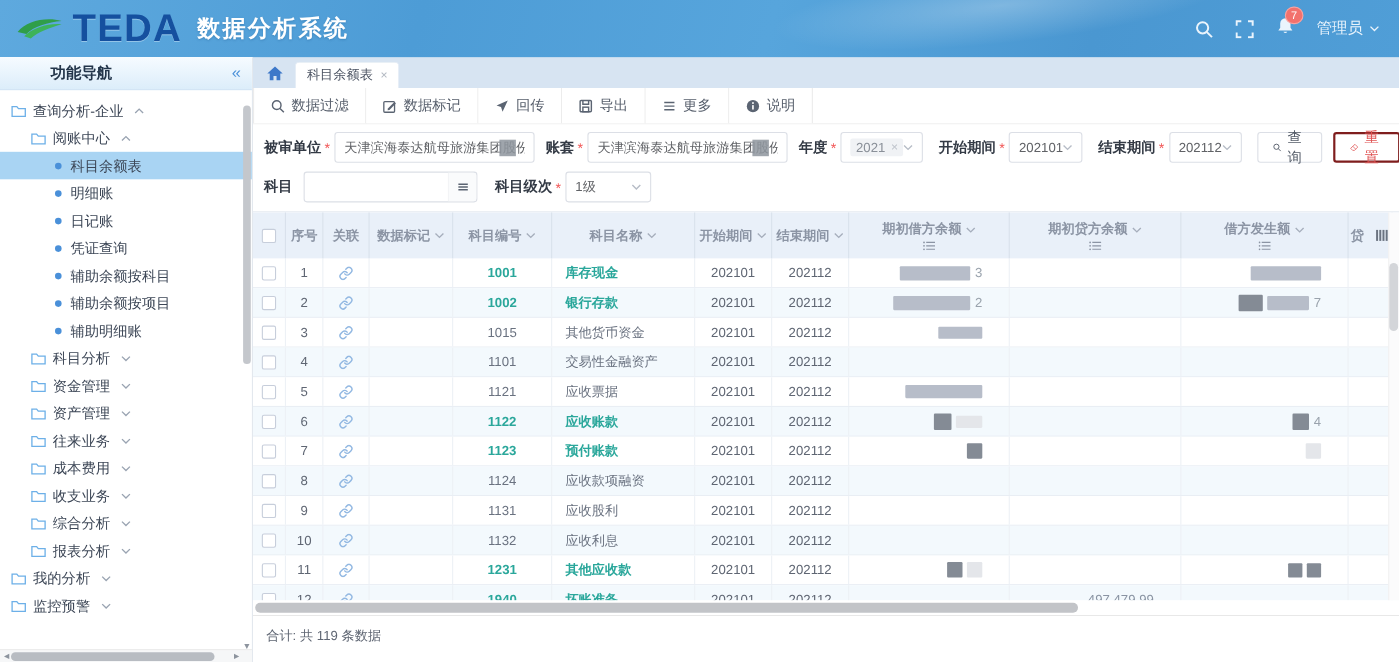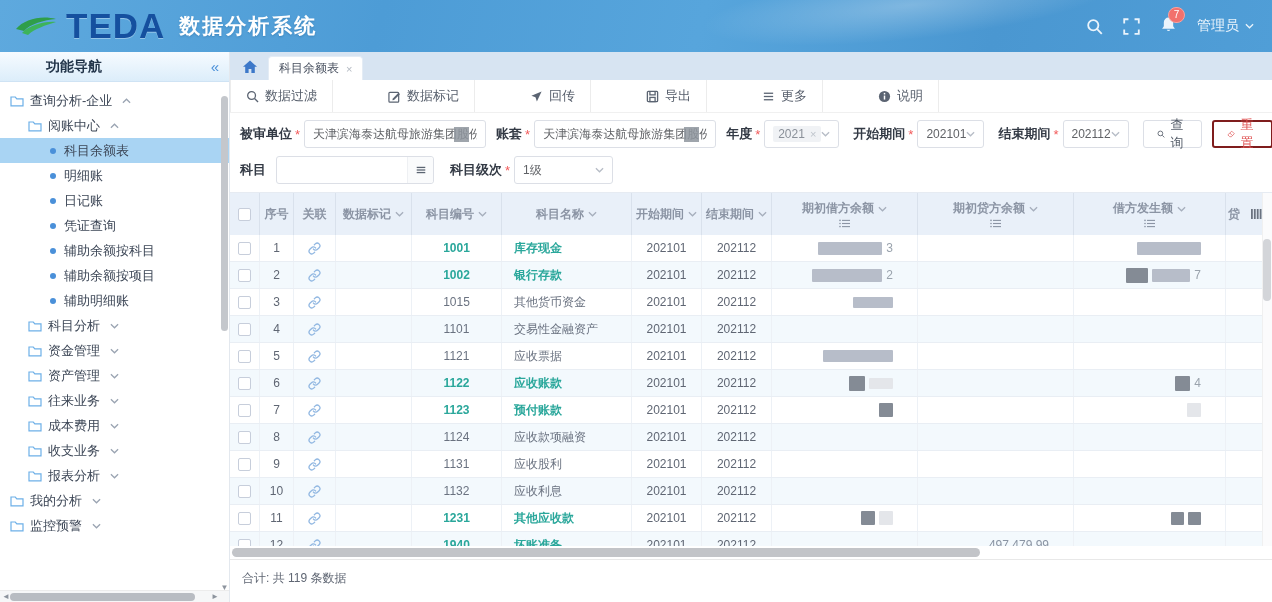--- a/index.html
+++ b/index.html
@@ -56,21 +56,21 @@
   .side-hscroll .thumb { position:absolute; left:10px; top:2px; width:185px; height:8px; background:#b8bcc2; border-radius:4px; }
 
   
   .main { flex:1; display:flex; flex-direction:column; min-width:0; }
   .tabstrip { height:28px; flex:0 0 28px; background:#d7e4f2; display:flex; align-items:flex-end; padding-left:10px; }
   .home-ic { width:16px; height:16px; color:#3d78c9; margin:0 10px 5px 2px; cursor:pointer; }
   .tab { background:#fff; height:24px; border-radius:4px 4px 0 0; display:flex; align-items:center; gap:7px;
     padding:0 10px; font-size:12px; color:#4a5261; cursor:pointer; border:1px solid #e4ecf5; border-bottom:none; }
   .tab .x { color:#b3b9c2; font-size:11px; }
 
-  .toolbar { height:33px; flex:0 0 33px; display:flex; align-items:stretch; background:#fff; border-bottom:1px solid #f0f0f0;gap:40px; }
+  .toolbar { height:33px; flex:0 0 33px; display:flex; align-items:stretch; background:#fff; border-bottom:1px solid #f0f0f0; }
   .tbtn { display:flex; align-items:center; gap:6px; padding:0 15px; font-size:13px; color:#565e6b;
     border-right:1px solid #ececec; cursor:pointer; background:#fff; }
   .tbtn:first-child { border-left:1px solid #ececec; }
   .tbtn .ic { width:13px; height:13px; color:#5b6472; }
 
   .filters { padding:7px 12px 6px 10px; }
   .frow { display:flex; align-items:center; margin-bottom:8px; }
   .flabel { font-size:13px; font-weight:bold; color:#333a45; white-space:nowrap; }
   .req { color:#f25a5a; margin:0 4px 0 3px; font-size:13px; }
   .fbox { height:28px; border:1px solid #dcdfe6; border-radius:3px; background:#fff; display:flex; align-items:center;
@@ -80,21 +80,21 @@
   .unit-box .val { white-space:nowrap; overflow:hidden; }
   .redact-sm { position:absolute; right:16px; top:6px; width:15px; height:15px; background:#8e959e; opacity:.85; }
   .year-box { width:148px; margin-right:14px; cursor:pointer; }
   .tag { background:#f0f2f5; border-radius:2px; padding:1px 5px; font-size:12px; color:#8a9099; display:flex; gap:5px; align-items:center; }
   .tag .tx { color:#bfc4cc; font-size:11px; cursor:pointer; }
   .period-box { width:92px; margin-right:14px; cursor:pointer; }
   .subj-box { width:158px; margin-right:16px; padding-right:0; }
   .subj-suffix { margin-left:auto; width:26px; height:26px; display:flex; align-items:center; justify-content:center;
     border-left:1px solid #eef0f3; background:#fafbfc; cursor:pointer; border-radius:0 3px 3px 0; }
   .subj-suffix .ic { width:12px; height:12px; color:#5b6472; }
-  .lvl-box { width:99px; cursor:pointer; }
+  .lvl-box { width:78px; cursor:pointer; }
   .fbtns { margin-left:auto; display:flex; gap:10px; }
   .btn { height:28px; display:flex; align-items:center; gap:6px; padding:0 13px; border-radius:3px;
     font-size:13px; cursor:pointer; background:#fff; }
   .btn .ic { width:12px; height:12px; }
   .btn-query { border:1px solid #dcdfe6; color:#555d69; }
   .btn-reset { border:2px solid #7f1d1d; color:#e05555; }
 
   
   .tablewrap { position:relative; flex:0 0 auto; overflow:hidden; border-top:1px solid #e6ebf2; }
   .trow { display:flex; width:1100px; }
@@ -273,20 +273,29 @@
             </svg>
             <span>收支业务</span>
             <svg class="chev" viewBox="0 0 10 6" fill="none" stroke="currentColor" stroke-width="1.4">
               <polyline points="1,1 5,5 9,1"></polyline>
             </svg>
           </div>
           <div class="titem lv2">
             <svg class="ficon" viewBox="0 0 14 12">
               <path d="M1 2 H5.3 L6.8 3.8 H13 V10.8 H1 Z" fill="none" stroke="#6db0e8" stroke-width="1.2"></path>
             </svg>
+            <span>综合分析</span>
+            <svg class="chev" viewBox="0 0 10 6" fill="none" stroke="currentColor" stroke-width="1.4">
+              <polyline points="1,1 5,5 9,1"></polyline>
+            </svg>
+          </div>
+          <div class="titem lv2">
+            <svg class="ficon" viewBox="0 0 14 12">
+              <path d="M1 2 H5.3 L6.8 3.8 H13 V10.8 H1 Z" fill="none" stroke="#6db0e8" stroke-width="1.2"></path>
+            </svg>
             <span>报表分析</span>
             <svg class="chev" viewBox="0 0 10 6" fill="none" stroke="currentColor" stroke-width="1.4">
               <polyline points="1,1 5,5 9,1"></polyline>
             </svg>
           </div>
           <div class="titem lv1">
             <svg class="ficon" viewBox="0 0 14 12">
               <path d="M1 2 H5.3 L6.8 3.8 H13 V10.8 H1 Z" fill="none" stroke="#6db0e8" stroke-width="1.2"></path>
             </svg>
             <span>我的分析</span>

